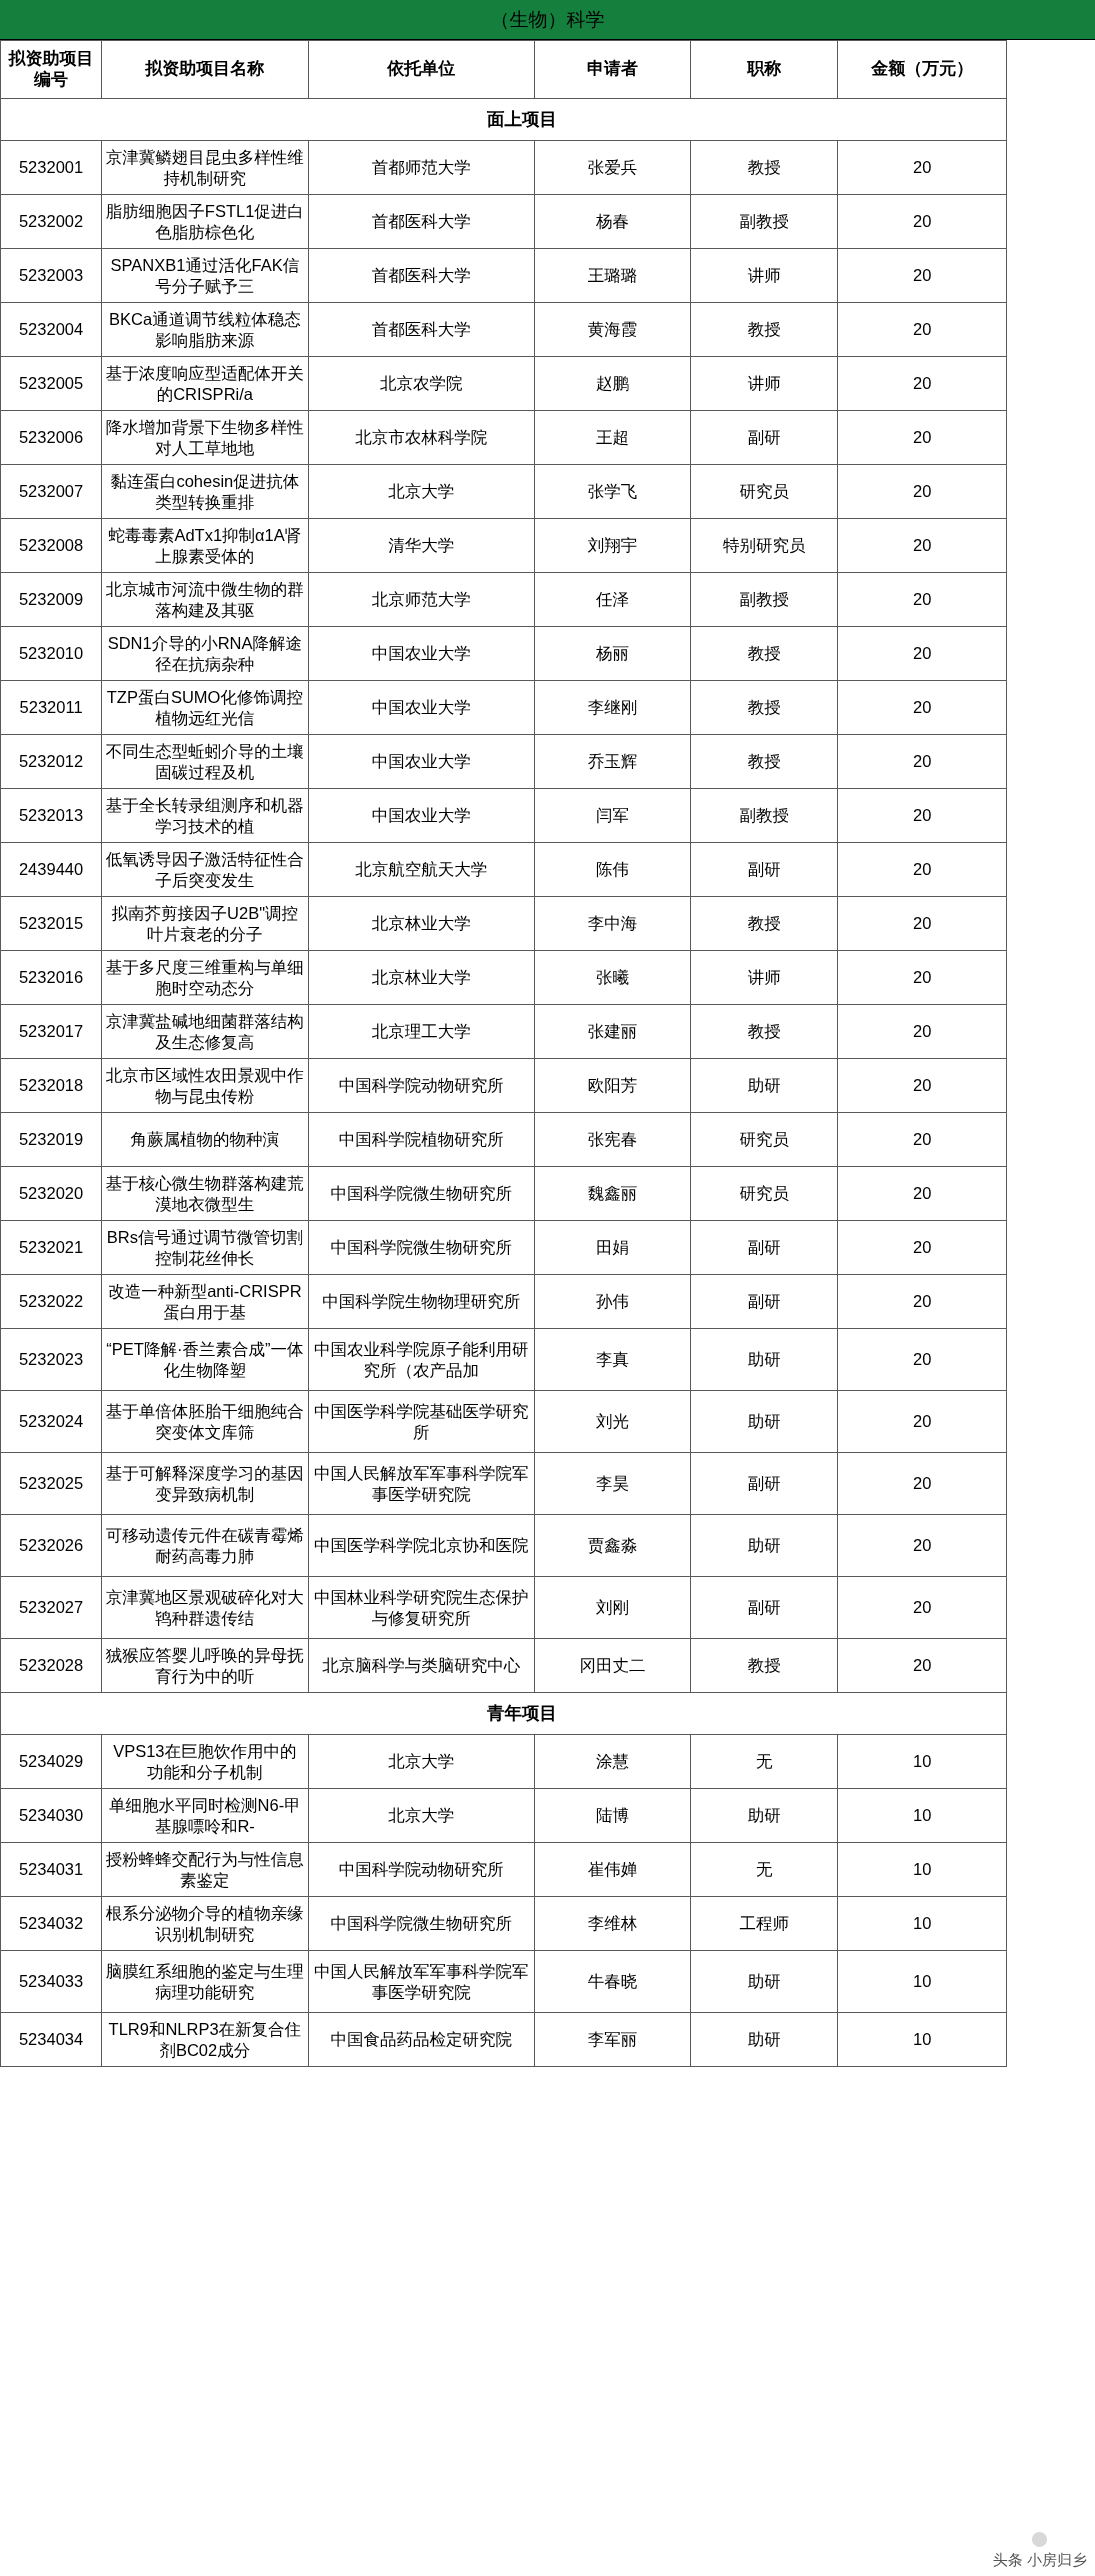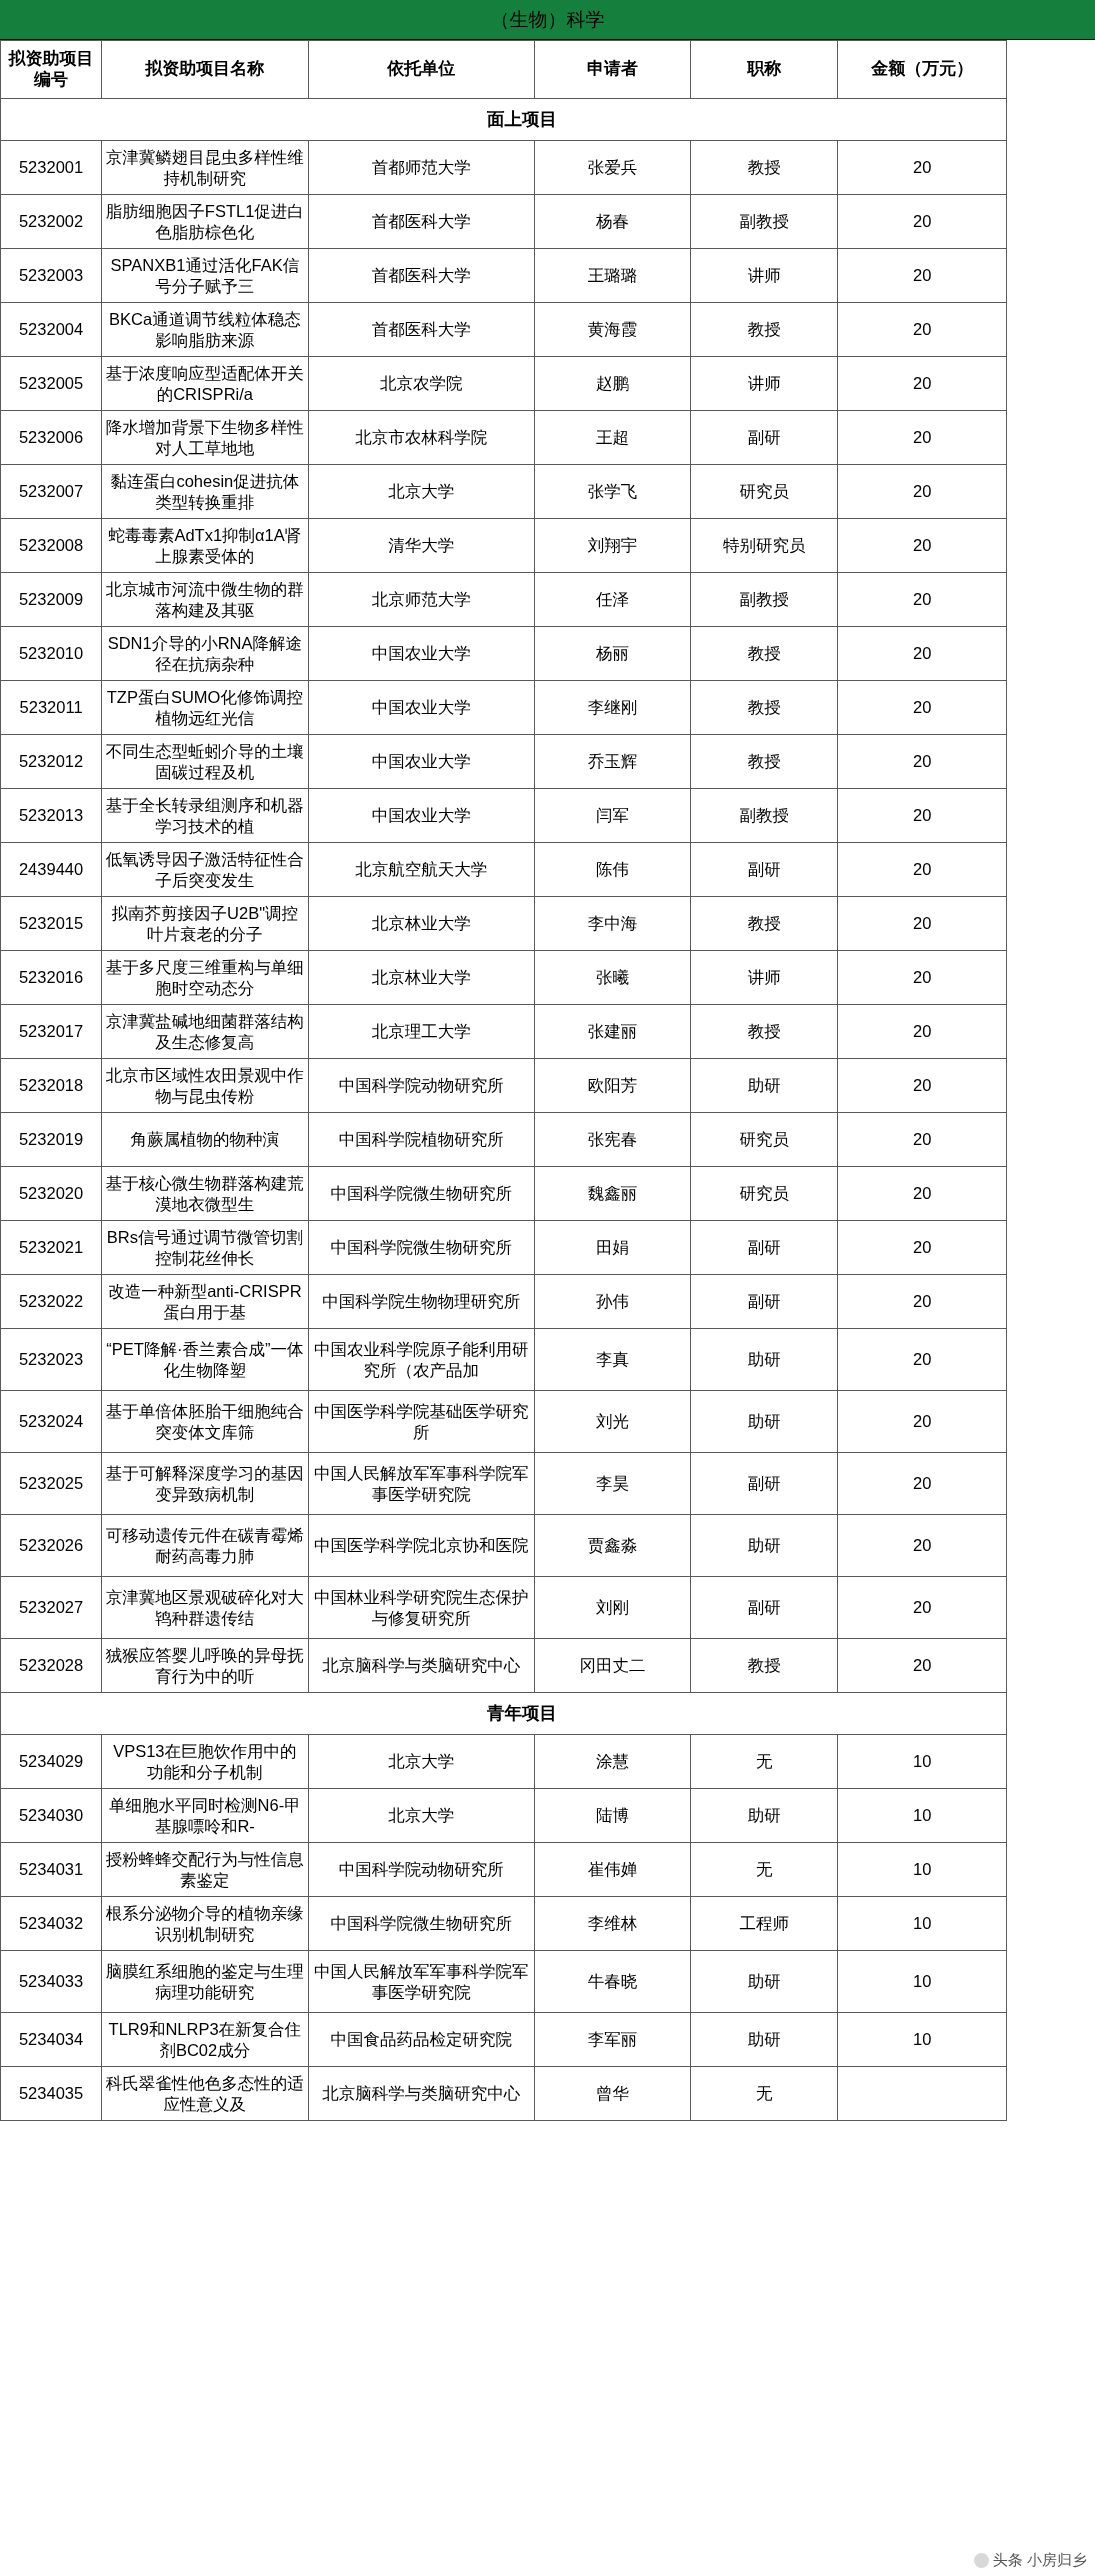--- a/index.html
+++ b/index.html
@@ -69,20 +69,21 @@
   .watermark {
     position: absolute;
     right: 8px;
     bottom: 6px;
     font-size: 15px;
     color: #555;
     display: flex;
     align-items: center;
     gap: 4px;
     white-space: nowrap;
+    flex-direction: column;
   }
   .wm-logo {
     display: inline-block;
     width: 15px; height: 15px;
     border-radius: 50%;
     background: #d8d8d8;
   }
   .amt-cell { font-size: 16.5px; }
 </style>
 </head>
@@ -383,28 +384,20 @@
           <td class="amt-cell">10</td>
         </tr>
         <tr class="data">
           <td>5234034</td>
           <td class="row-name">TLR9和NLRP3在新复合住剂BC02成分</td>
           <td>中国食品药品检定研究院</td>
           <td>李军丽</td>
           <td>助研</td>
           <td class="amt-cell">10</td>
         </tr>
-        <tr class="data">
-          <td>5234035</td>
-          <td class="row-name">科氏翠雀性他色多态性的适应性意义及</td>
-          <td>北京脑科学与类脑研究中心</td>
-          <td>曾华</td>
-          <td>无</td>
-          <td class="amt-cell"></td>
-        </tr>
       </tbody>
   </table>
 
   <div class="watermark">
     <span class="wm-logo"></span>
     <span>头条 小房归乡</span>
   </div>
 
 </div>
 

